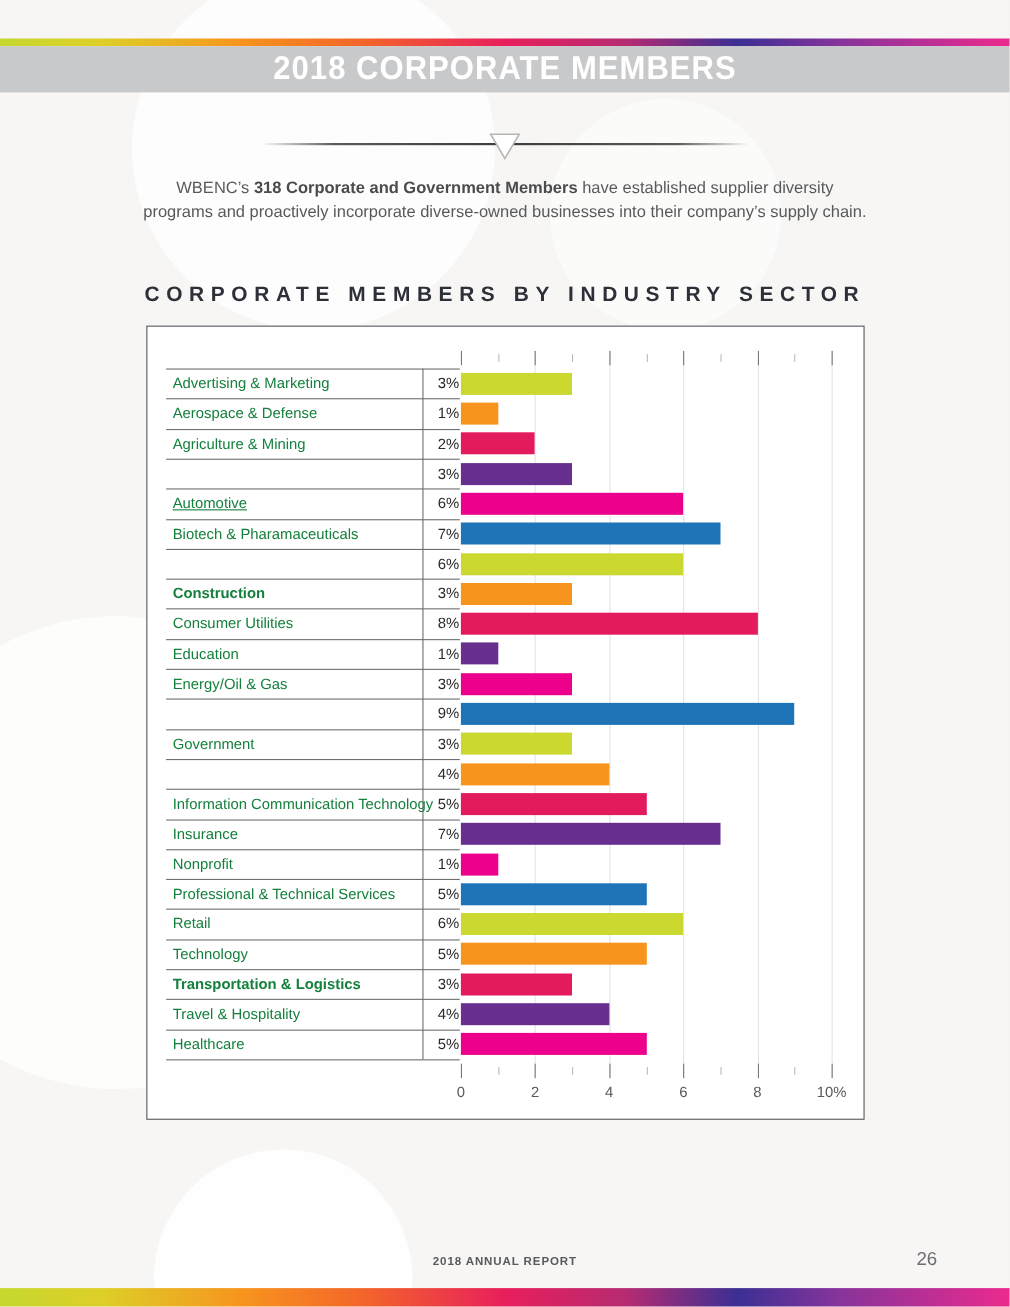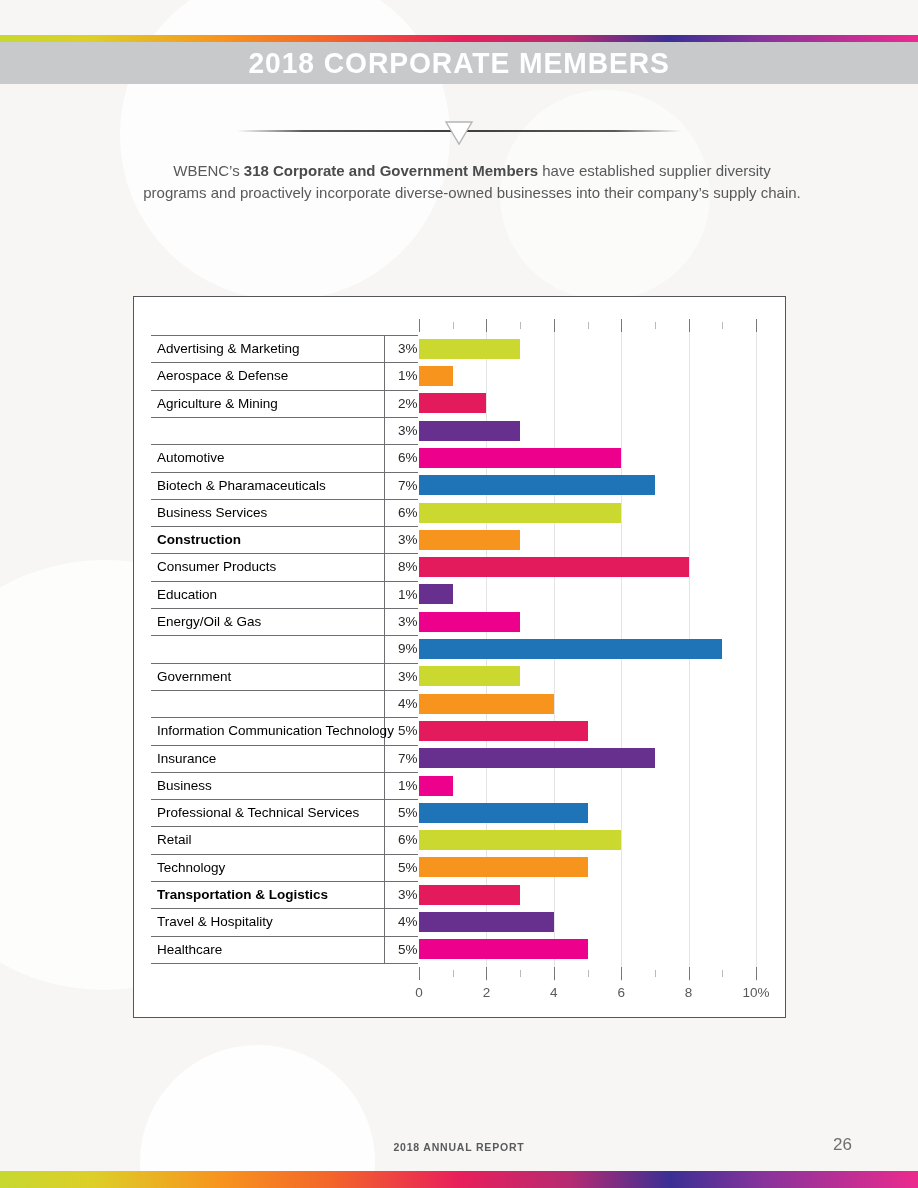--- a/index.html
+++ b/index.html
@@ -31,21 +31,21 @@
     transform:scaleX(.94); white-space:nowrap;
   }
 
   .divider-line {
     position:absolute; left:237px; top:130px; width:444px; height:1.5px;
     background:linear-gradient(90deg, rgba(90,90,90,0) 0%, #5a5a5a 15%, #3d3d3d 50%, #5a5a5a 85%, rgba(90,90,90,0) 100%);
   }
   .divider-tri { position:absolute; left:444px; top:120px; }
 
   .intro {
-    position:absolute; left:142px; top:160px; width:660px;
+    position:absolute; left:129px; top:160px; width:660px;
     text-align:center; font-size:15px; line-height:22px; color:#58595b;
   }
   .intro b { color:#4a4b4d; }
 
   .chart-heading {
     position:absolute; left:0; top:258px; width:918px; text-align:center;
     font-size:19px; font-weight:700; letter-spacing:6px; color:#2e3039;
   }
 
   .chart-box {
@@ -56,21 +56,21 @@
   .tick { position:absolute; width:1px; }
   .tick.major { background:#77787b; height:13px; }
   .tick.minor { background:#b9babc; height:7px; }
   .axis-label {
     position:absolute; top:688px; width:60px; margin-left:-30px; text-align:center;
     font-size:13.5px; color:#58595b;
   }
   .vline { position:absolute; left:250px; top:38px; width:1px; height:628px; background:#6d6e71; }
   .row-sep { position:absolute; left:17px; width:267px; height:1px; background:#6d6e71; }
   .row-label {
-    position:absolute; left:23px; width:220px; font-size:13.5px; color:#000000;
+    position:absolute; left:23px; width:220px; font-size:13.5px; color:#15803d;
     white-space:nowrap; line-height:27.3px;
   }
   .row-pct { position:absolute; left:264px; font-size:13.5px; color:#2a2a2c; line-height:27.3px; }
   .bar { position:absolute; height:20px; z-index:2; }
 
   .footer-label {
     position:absolute; left:0; top:1141px; width:918px; text-align:center;
     font-size:10.5px; font-weight:700; letter-spacing:.8px; color:#595a5c;
   }
   .page-number {
@@ -94,20 +94,21 @@
     <h1>2018 CORPORATE MEMBERS</h1>
   </div>
 
   <div class="divider-line"></div>
   <svg class="divider-tri" width="30" height="26" viewBox="0 0 30 26">
     <polygon points="2,2 28,2 15,24" fill="#ffffff" stroke="#b5b5b5" stroke-width="1.4"></polygon>
   </svg>
 
   <p class="intro"><span>WBENC’s </span><b>318 Corporate and Government Members</b><span> have established supplier diversity programs and proactively incorporate diverse-owned businesses into their company’s supply chain.</span></p>
 
+  <div class="chart-heading">CORPORATE MEMBERS BY INDUSTRY SECTOR</div>
 
   <div class="chart-box" id="chart">
       <div class="gridline" style="left: 352.4px;"></div>
       <div class="gridline" style="left: 419.8px;"></div>
       <div class="gridline" style="left: 487.2px;"></div>
       <div class="gridline" style="left: 554.6px;"></div>
       <div class="gridline" style="left: 622px;"></div>
       <div class="tick major" style="left: 285px; top: 22px;"></div>
       <div class="tick major" style="left: 285px; top: 670px;"></div>
       <div class="axis-label" style="left: 285px;">0</div>
@@ -146,37 +147,36 @@
       <div class="row-pct" style="top: 65.3px;">1%</div>
       <div class="bar" style="top: 69px; left: 285px; width: 33.7px; background: rgb(247, 148, 30);"></div>
       <div class="row-sep" style="top: 92.6px;"></div>
       <div class="row-label" style="top: 92.6px;">Agriculture &amp; Mining</div>
       <div class="row-pct" style="top: 92.6px;">2%</div>
       <div class="bar" style="top: 96.3px; left: 285px; width: 67.4px; background: rgb(227, 27, 93);"></div>
       <div class="row-sep" style="top: 119.9px;"></div>
       <div class="row-pct" style="top: 119.9px;">3%</div>
       <div class="bar" style="top: 123.6px; left: 285px; width: 101.1px; background: rgb(103, 48, 143);"></div>
       <div class="row-sep" style="top: 147.2px;"></div>
-      <div class="row-label" style="top: 147.2px;">Automotive</div>
+      <div class="row-label" style="top: 147.2px; text-decoration: underline;">Automotive</div>
       <div class="row-pct" style="top: 147.2px;">6%</div>
       <div class="bar" style="top: 150.9px; left: 285px; width: 202.2px; background: rgb(236, 0, 140);"></div>
       <div class="row-sep" style="top: 174.5px;"></div>
       <div class="row-label" style="top: 174.5px;">Biotech &amp; Pharamaceuticals</div>
       <div class="row-pct" style="top: 174.5px;">7%</div>
       <div class="bar" style="top: 178.2px; left: 285px; width: 235.9px; background: rgb(31, 116, 184);"></div>
       <div class="row-sep" style="top: 201.8px;"></div>
-      <div class="row-label" style="top: 201.8px;">Business Services</div>
       <div class="row-pct" style="top: 201.8px;">6%</div>
       <div class="bar" style="top: 205.5px; left: 285px; width: 202.2px; background: rgb(203, 216, 48);"></div>
       <div class="row-sep" style="top: 229.1px;"></div>
       <div class="row-label" style="top: 229.1px; font-weight: bold;">Construction</div>
       <div class="row-pct" style="top: 229.1px;">3%</div>
       <div class="bar" style="top: 232.8px; left: 285px; width: 101.1px; background: rgb(247, 148, 30);"></div>
       <div class="row-sep" style="top: 256.4px;"></div>
-      <div class="row-label" style="top: 256.4px;">Consumer Products</div>
+      <div class="row-label" style="top: 256.4px;">Consumer Utilities</div>
       <div class="row-pct" style="top: 256.4px;">8%</div>
       <div class="bar" style="top: 260.1px; left: 285px; width: 269.6px; background: rgb(227, 27, 93);"></div>
       <div class="row-sep" style="top: 283.7px;"></div>
       <div class="row-label" style="top: 283.7px;">Education</div>
       <div class="row-pct" style="top: 283.7px;">1%</div>
       <div class="bar" style="top: 287.4px; left: 285px; width: 33.7px; background: rgb(103, 48, 143);"></div>
       <div class="row-sep" style="top: 311px;"></div>
       <div class="row-label" style="top: 311px;">Energy/Oil &amp; Gas</div>
       <div class="row-pct" style="top: 311px;">3%</div>
       <div class="bar" style="top: 314.7px; left: 285px; width: 101.1px; background: rgb(236, 0, 140);"></div>
@@ -192,21 +192,21 @@
       <div class="bar" style="top: 396.6px; left: 285px; width: 134.8px; background: rgb(247, 148, 30);"></div>
       <div class="row-sep" style="top: 420.2px;"></div>
       <div class="row-label" style="top: 420.2px;">Information Communication Technology</div>
       <div class="row-pct" style="top: 420.2px;">5%</div>
       <div class="bar" style="top: 423.9px; left: 285px; width: 168.5px; background: rgb(227, 27, 93);"></div>
       <div class="row-sep" style="top: 447.5px;"></div>
       <div class="row-label" style="top: 447.5px;">Insurance</div>
       <div class="row-pct" style="top: 447.5px;">7%</div>
       <div class="bar" style="top: 451.2px; left: 285px; width: 235.9px; background: rgb(103, 48, 143);"></div>
       <div class="row-sep" style="top: 474.8px;"></div>
-      <div class="row-label" style="top: 474.8px;">Business</div>
+      <div class="row-label" style="top: 474.8px;">Nonprofit</div>
       <div class="row-pct" style="top: 474.8px;">1%</div>
       <div class="bar" style="top: 478.5px; left: 285px; width: 33.7px; background: rgb(236, 0, 140);"></div>
       <div class="row-sep" style="top: 502.1px;"></div>
       <div class="row-label" style="top: 502.1px;">Professional &amp; Technical Services</div>
       <div class="row-pct" style="top: 502.1px;">5%</div>
       <div class="bar" style="top: 505.8px; left: 285px; width: 168.5px; background: rgb(31, 116, 184);"></div>
       <div class="row-sep" style="top: 529.4px;"></div>
       <div class="row-label" style="top: 529.4px;">Retail</div>
       <div class="row-pct" style="top: 529.4px;">6%</div>
       <div class="bar" style="top: 533.1px; left: 285px; width: 202.2px; background: rgb(203, 216, 48);"></div>

